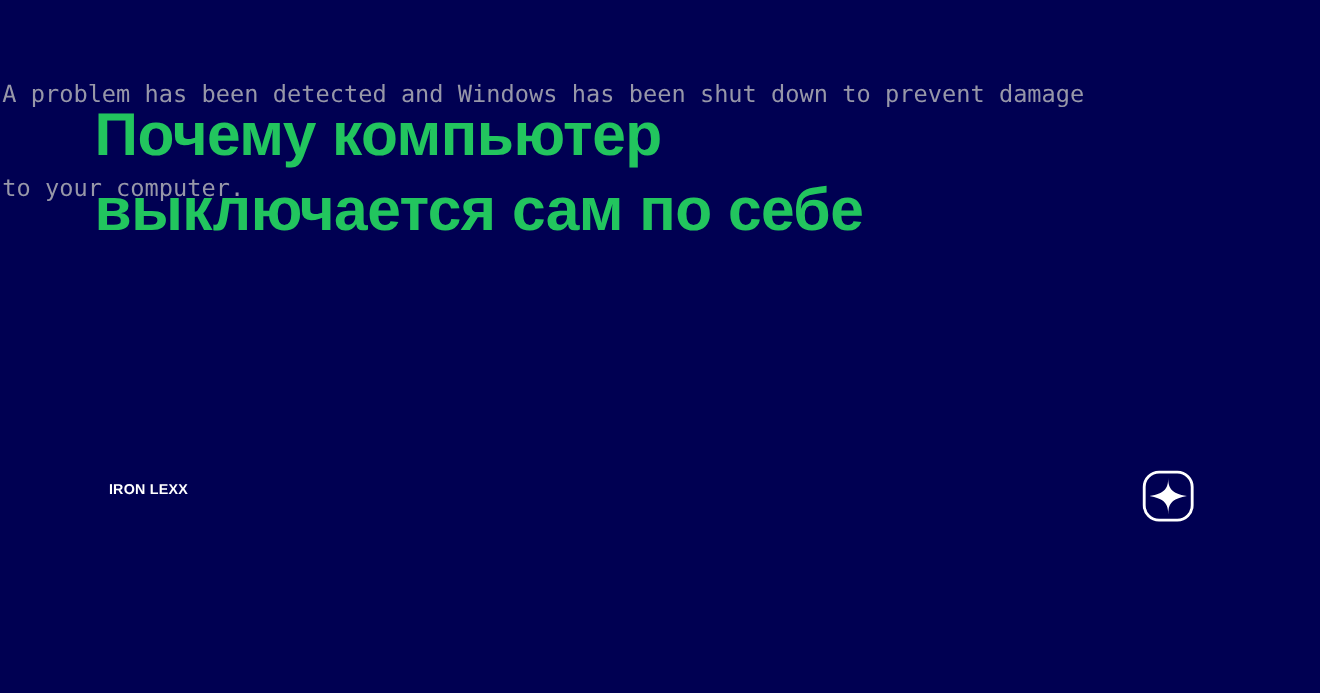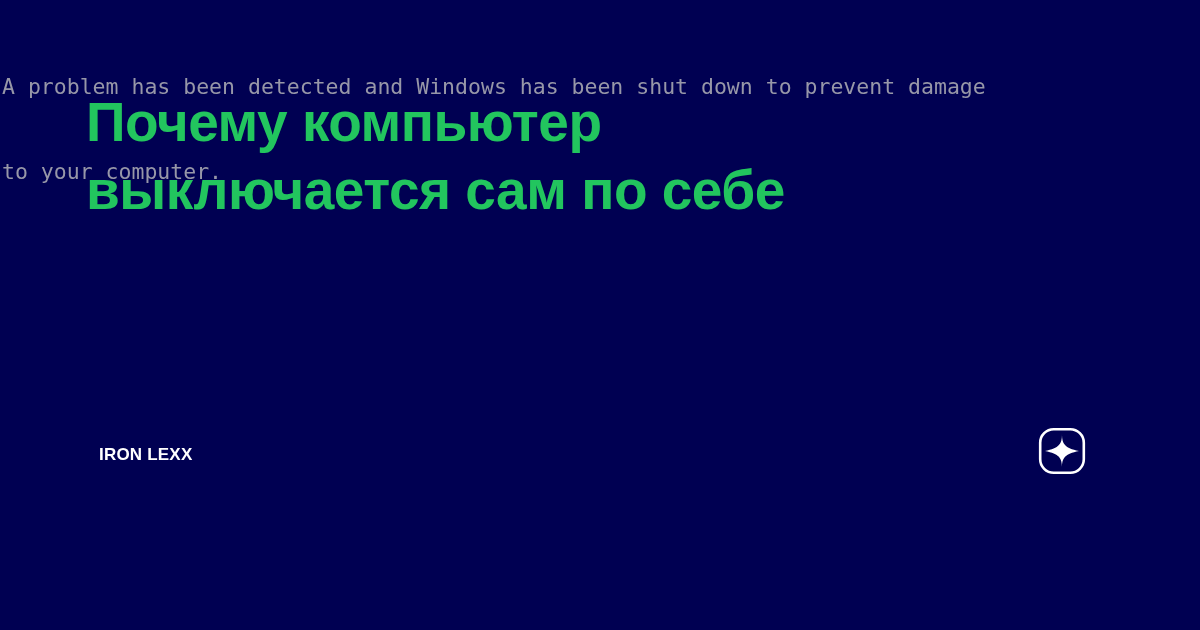--- a/index.html
+++ b/index.html
@@ -70,24 +70,24 @@
     line-height: 68px;
     color: #22c55e;
     letter-spacing: -0.5px;
     white-space: pre-line;
   }
 
   
   #watermark {
     position: absolute;
     left: 99px;
-    top: 445px;
+    top: 435px;
     font-family: "Liberation Sans", "DejaVu Sans", sans-serif;
     font-weight: 700;
-    font-size: 17px;
+    font-size: 13px;
     line-height: 20px;
     letter-spacing: 0.2px;
     color: #ffffff;
     white-space: nowrap;
   }
 
   
   #logo-badge {
     position: absolute;
     left: 1038px;

